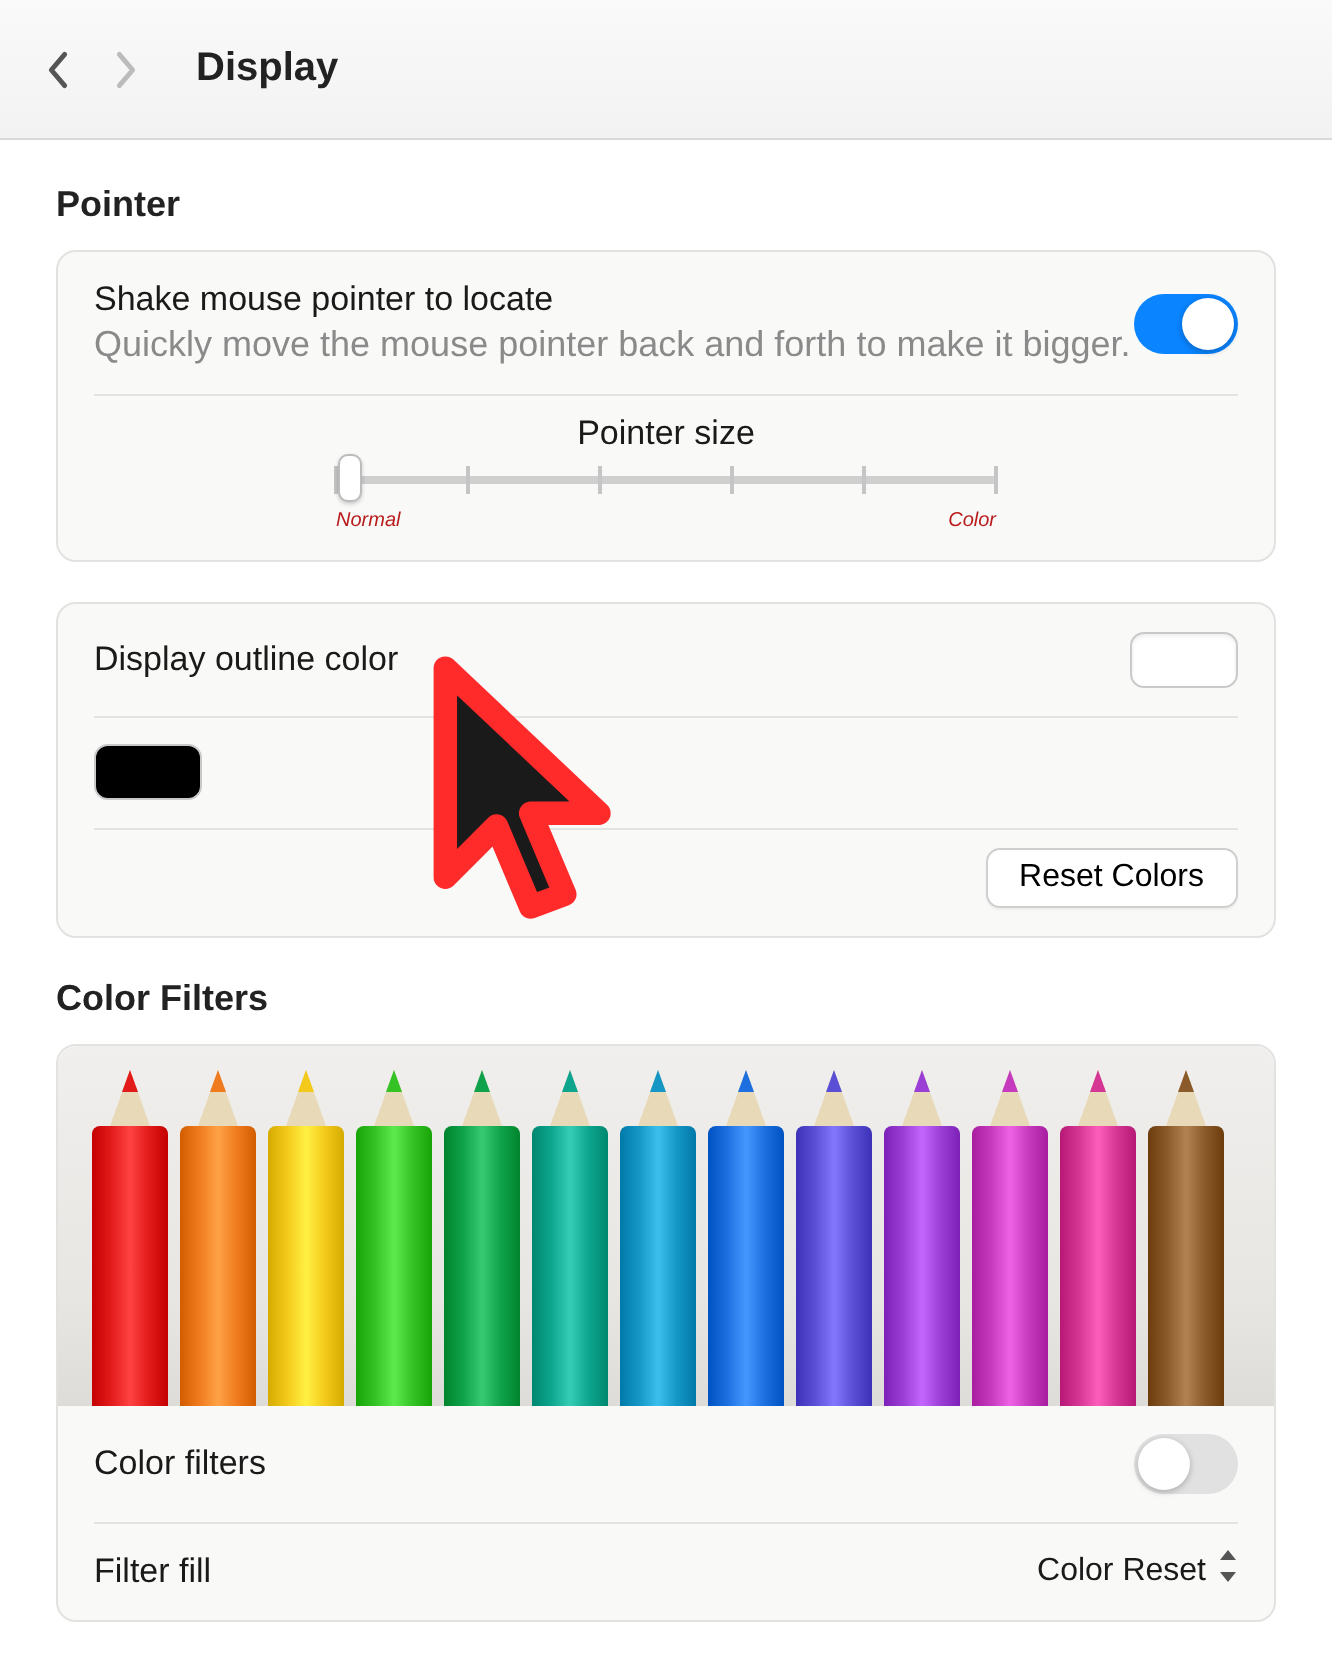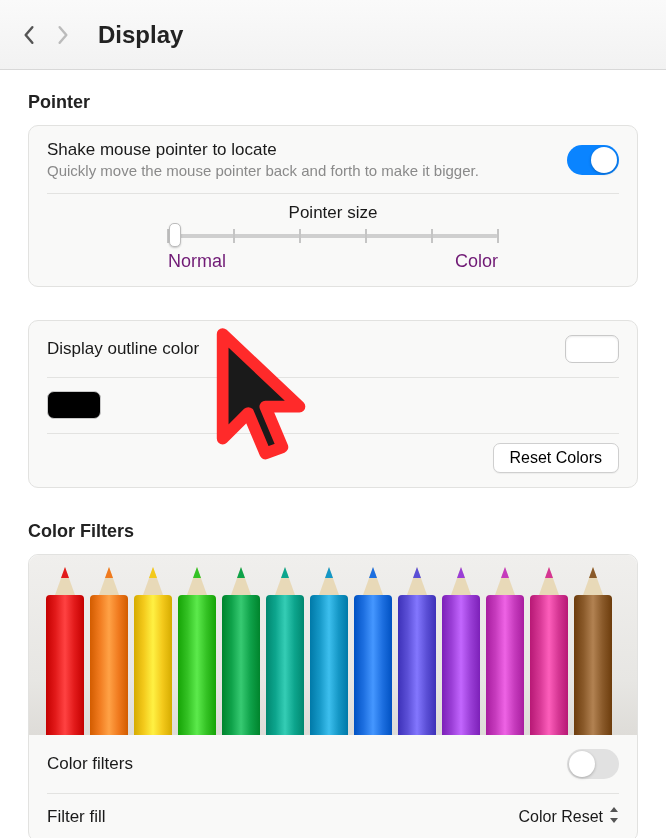--- a/index.html
+++ b/index.html
@@ -21,46 +21,46 @@
   border-bottom: 1px solid #d8d8d8;
 }
 .nav-arrow {
   width: 30px; height: 30px;
   display: flex; align-items: center; justify-content: center;
   color: #555;
   margin-right: 4px;
 }
 .nav-arrow svg { width: 14px; height: 20px; stroke: currentColor; stroke-width: 2.2; fill: none; stroke-linecap: round; stroke-linejoin: round; }
 .nav-arrow.disabled { color: #bbb; }
-.header-title { font-size: 24px; font-weight: 700; margin-left: 16px; color: #222; }
+.header-title { font-size: 20px; font-weight: 700; margin-left: 16px; color: #222; }
 
 .content { padding: 22px 28px 0 28px; position: relative; }
 
 .section-title { font-size: 18px; font-weight: 700; margin-bottom: 12px; color: #222; }
 
 .panel {
   background: #f9f9f8;
   border: 1px solid #e2e2e0;
   border-radius: 10px;
-  margin-bottom: 33px;
+  margin-bottom: 20px;
 }
 
 .row {
   display: flex; align-items: center; justify-content: space-between;
   padding: 14px 18px;
   position: relative;
 }
 .row + .row::before,
 .divider::before {
   content: ""; position: absolute; left: 18px; right: 18px; top: 0;
   border-top: 1px solid #e3e3e1;
 }
 
 .row-title { font-size: 17px; color: #1a1a1a; }
-.row-sub { font-size: 15px; color: #8a8a8a; margin-top: 2px; }
+.row-sub { font-size: 18px; color: #8a8a8a; margin-top: 2px; }
 
 
 .toggle { width: 52px; height: 30px; border-radius: 15px; position: relative; background: #e1e1e1; cursor: pointer; }
 .toggle.on { background: #0a84ff; }
 .toggle .knob {
   position: absolute; width: 26px; height: 26px; border-radius: 13px; background: #fff;
   top: 2px; left: 2px; box-shadow: 0 1px 3px rgba(0,0,0,.25);
 }
 .toggle.on .knob { left: 24px; }
 
@@ -84,22 +84,23 @@
   position: absolute; top: 6px; width: 2px; height: 14px; background: #c5c5c5;
 }
 .slider-track .thumb {
   position: absolute; top: 0; width: 12px; height: 24px; background: #fff;
   border: 1px solid #bcbcbc; border-radius: 5px;
   box-shadow: 0 1px 2px rgba(0,0,0,.2);
   left: 0; transform: translateX(-50%);
 }
 .slider-labels {
   display: flex; justify-content: space-between;
-  font-size: 18px; color: #701a75;
+  font-size: 10px; color: #b91c1c;
   margin-top: 4px;
+  font-style: italic;
 }
 .slider-wrap { width: 330px; }
 
 
 .swatch {
   width: 54px; height: 28px; border-radius: 7px; border: 1px solid #c9c9c9;
   box-shadow: inset 0 1px 2px rgba(0,0,0,.08);
 }
 
 

